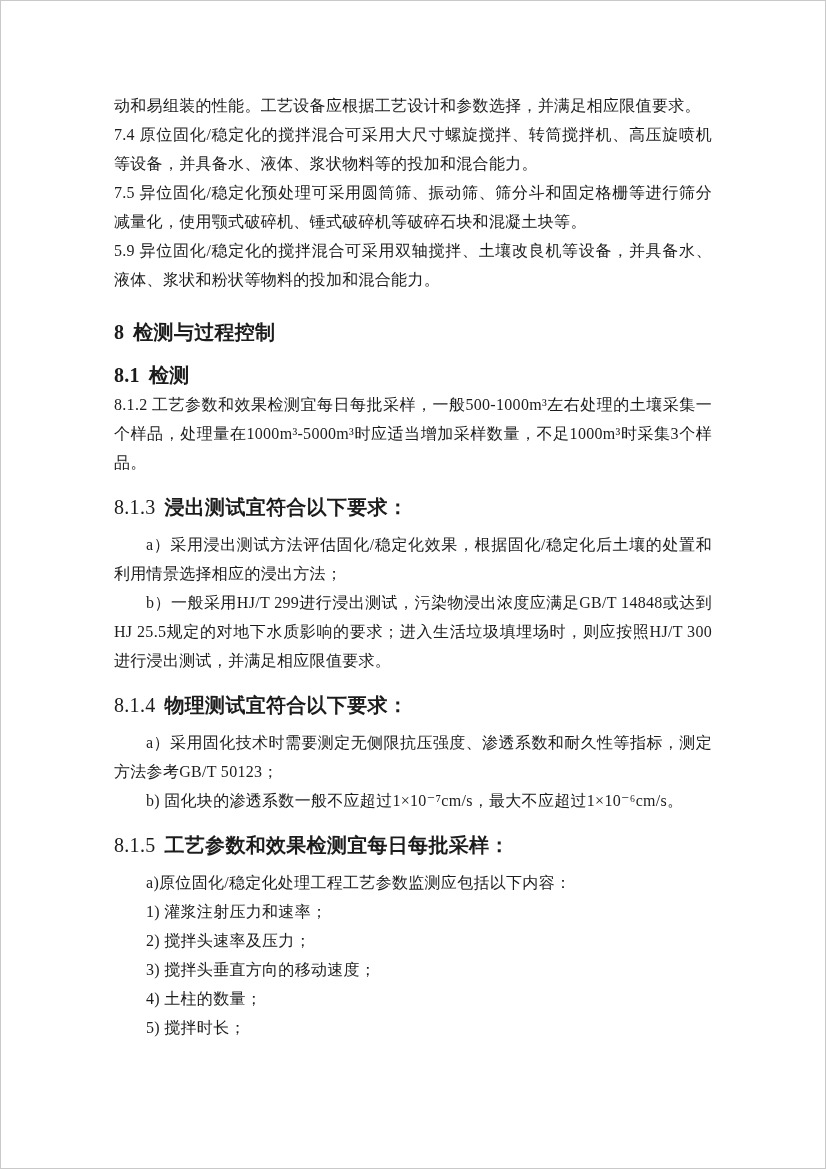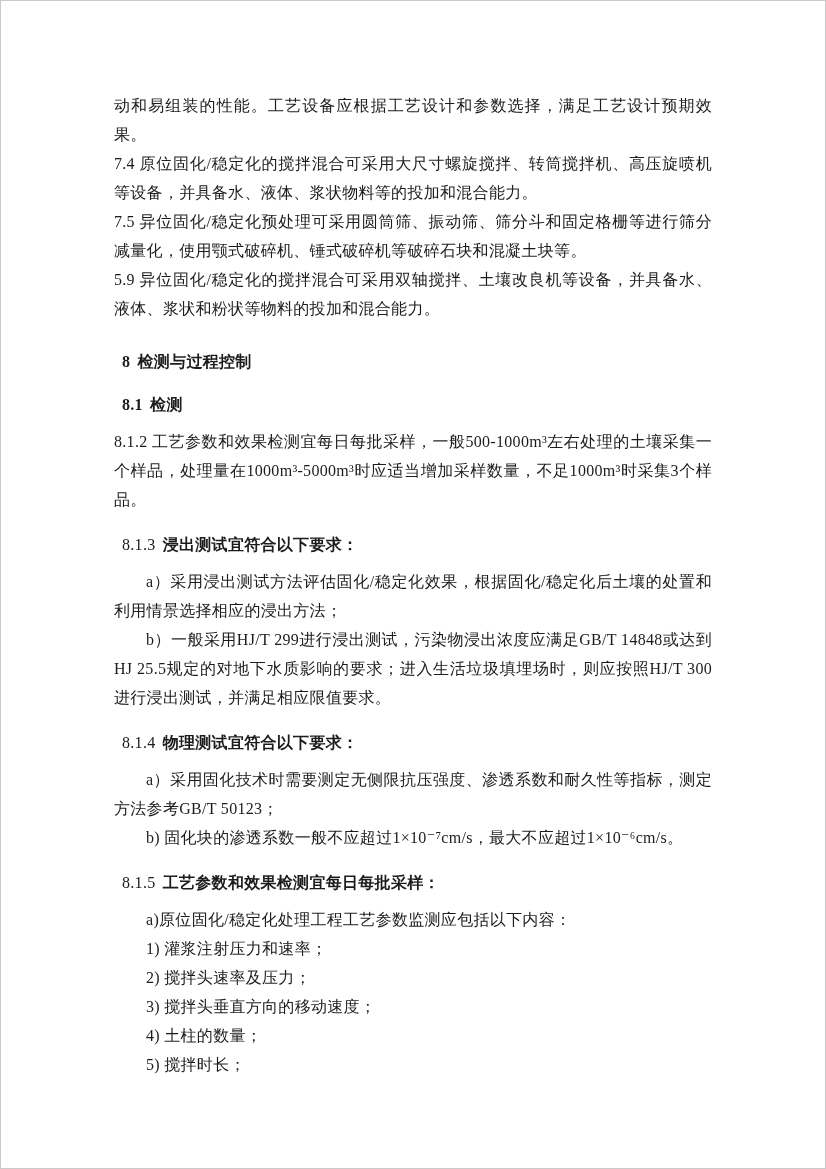--- a/index.html
+++ b/index.html
@@ -30,22 +30,22 @@
     font-size: 16px;
     line-height: 29px;
     text-align: justify;
     text-justify: inter-ideograph;
     letter-spacing: 0.3px;
   }
   .indent2 {
     text-indent: 2em;
   }
   .heading {
-    margin: 8px;
-    font-size: 16px;
+    margin: 0;
+    font-size: 20px;
     line-height: 29px;
     letter-spacing: 0.3px;
   }
   .h1 { margin-top: 24px; }
   .h2 { margin-top: 14px; }
   .h3 { margin-top: 16px; margin-bottom: 8px; }
   .heading .num {
     font-family: "Liberation Serif", "DejaVu Serif", serif;
     margin-right: 0.45em;
   }
@@ -66,21 +66,21 @@
     font-family: "Liberation Serif", "DejaVu Serif", serif;
     color: #1c1c1c;
   }
 </style>
 </head>
 <body>
 
 <div class="page">
   <div class="content">
 
-    <p class="para">动和易组装的性能。工艺设备应根据工艺设计和参数选择，满足工艺设计预期效果。</p>
+    <p class="para">动和易组装的性能。工艺设备应根据工艺设计和参数选择，并满足相应限值要求。</p>
 
     <p class="para">7.4 原位固化/稳定化的搅拌混合可采用大尺寸螺旋搅拌、转筒搅拌机、高压旋喷机等设备，并具备水、液体、浆状物料等的投加和混合能力。</p>
 
     <p class="para">7.5 异位固化/稳定化预处理可采用圆筒筛、振动筛、筛分斗和固定格栅等进行筛分减量化，使用颚式破碎机、锤式破碎机等破碎石块和混凝土块等。</p>
 
     <p class="para">5.9 异位固化/稳定化的搅拌混合可采用双轴搅拌、土壤改良机等设备，并具备水、液体、浆状和粉状等物料的投加和混合能力。</p>
 
     <h2 class="heading h1"><span class="num">8</span><span class="ttl">检测与过程控制</span></h2>
 
     <h3 class="heading h2"><span class="num">8.1</span><span class="ttl">检测</span></h3>

